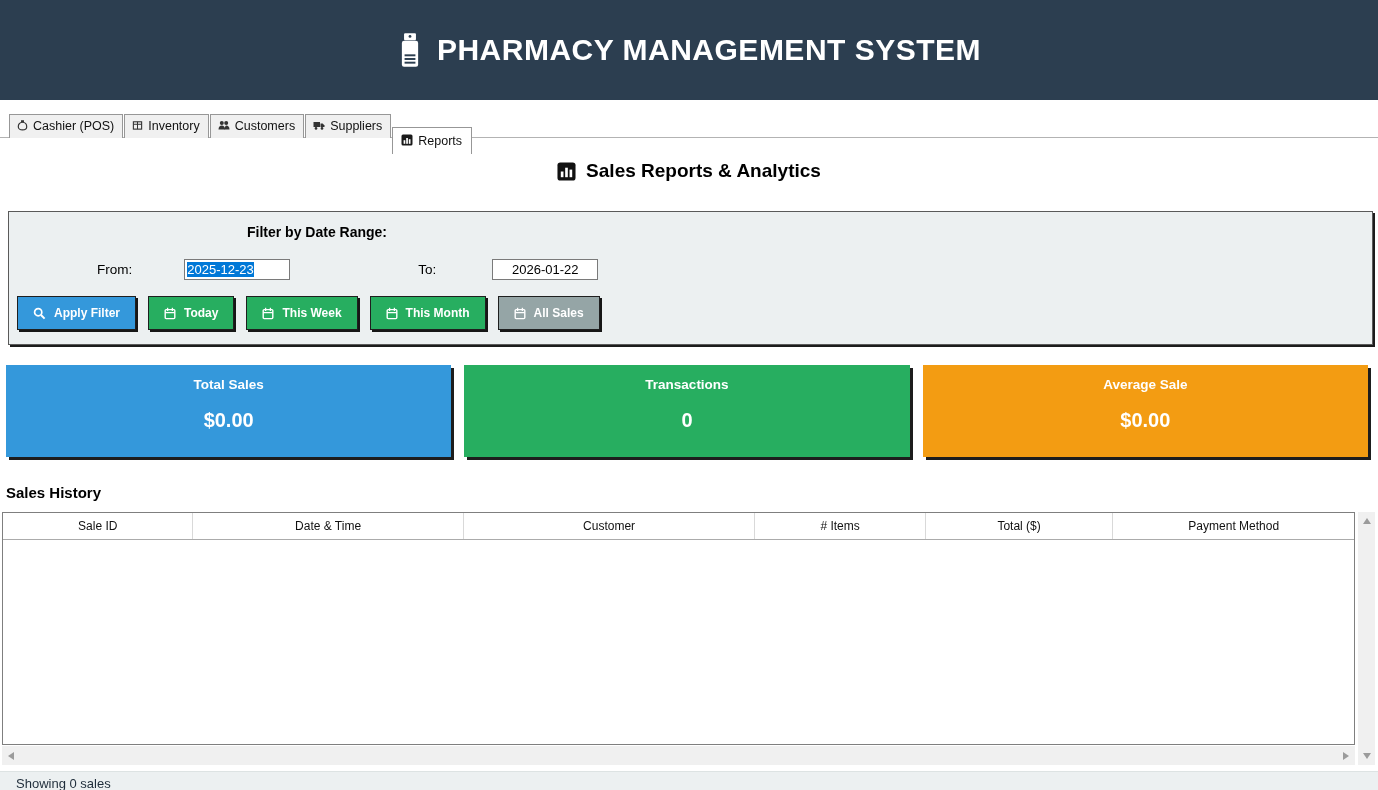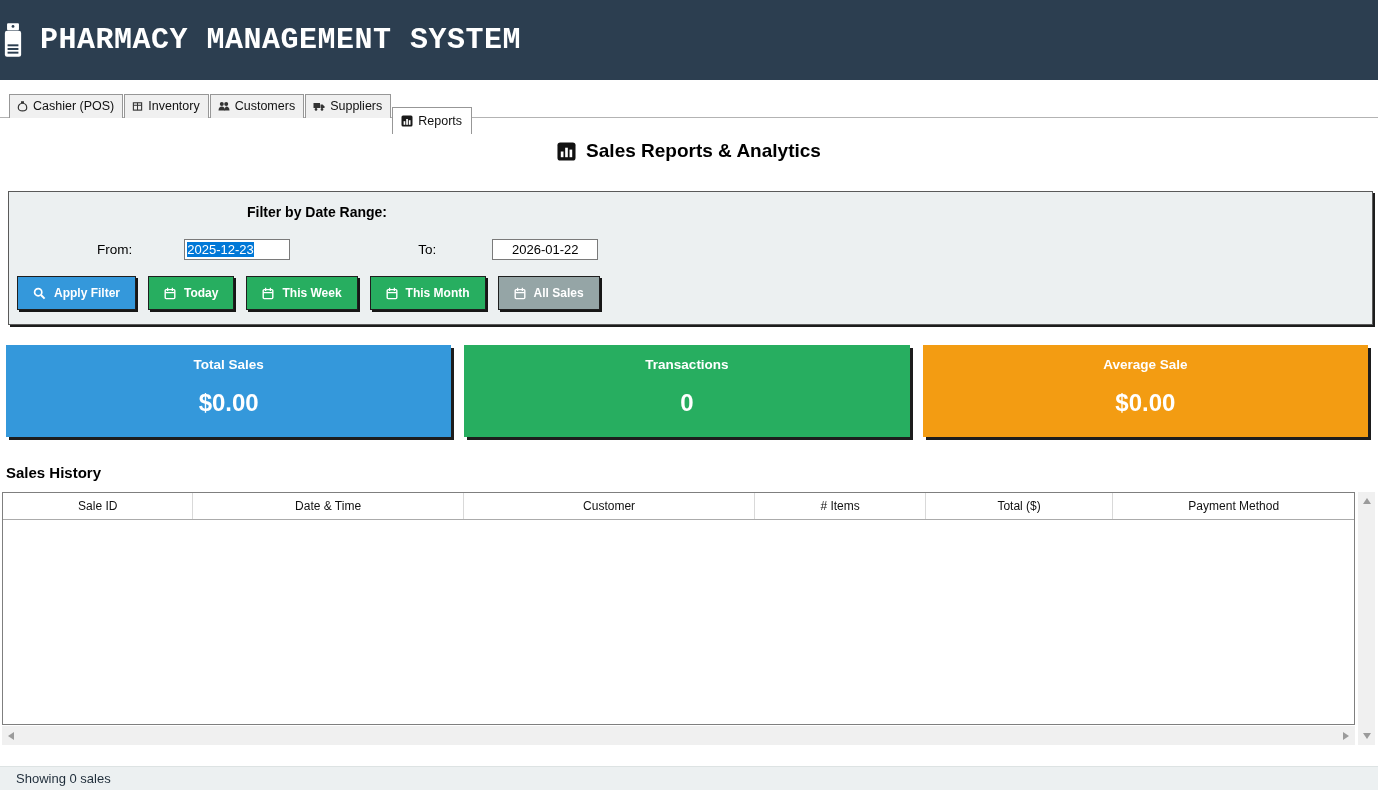--- a/index.html
+++ b/index.html
@@ -1,26 +1,26 @@
 <!DOCTYPE html>
 <html><head>
 <meta charset="utf-8">
 <style>
   * { box-sizing: border-box; margin: 0; padding: 0; }
   html, body { background: #ffffff; }
   body { font-family: "Liberation Sans", sans-serif; }
   .app { width: 1378px; height: 790px; background: #fff; overflow: hidden; display: flex; flex-direction: column; }
 
   
-  .app-header { height: 80px; background: #2c3e50; display: flex; align-items: center; justify-content: flex-start; gap: 14px; flex: 0 0 auto; font-family: Liberation Mono, monospace; }
+  .app-header { height: 100px; background: #2c3e50; display: flex; align-items: center; justify-content: center; gap: 14px; flex: 0 0 auto; }
   .app-header h1 { color: #fff; font-size: 30px; font-weight: bold; letter-spacing: .5px; }
 
   
   .tabstrip { padding: 10px 0 0 9px; display: flex; align-items: flex-end; background: #fff; border-bottom: 1px solid #b3b3b3; flex: 0 0 auto; }
-  .tab { display: inline-flex; align-items: center; gap: 5px; font-size: 12.5px; color: #111;
+  .tab { display: inline-flex; gap: 5px; font-size: 12.5px; color: #111;
          background: #f0f0f0; border: 1px solid #979797; border-bottom: none;
          padding: 4px 8px 5px 7px; margin-right: 1px; position: relative; top: 1px; cursor: pointer; }
   .tab.active { background: #fff; padding: 6px 9px 6px 8px; z-index: 2; top: 17px; }
   .tab .ticon { display: inline-flex; }
 
   
   .content { flex: 1 1 auto; background: #fff; }
 
   .page-title { display: flex; align-items: center; justify-content: center; gap: 10px; margin-top: 22px; font-size: 19px; font-weight: bold; color: #000; }
 
@@ -41,21 +41,21 @@
   .btn-green { background: #27ae60; }
   .btn-gray  { background: #95a5a6; }
 
   
   .stats { display: flex; gap: 13px; margin: 20px 10px 0 6px; }
   .card { flex: 1; height: 92px; color: #fff; text-align: center; padding-top: 12px; box-shadow: 3px 3px 0 #1d1d1d; }
   .card-blue   { background: #3498db; }
   .card-green  { background: #27ae60; }
   .card-orange { background: #f39c12; }
   .card .label { font-size: 13.5px; font-weight: bold; }
-  .card .value { font-size: 24px; font-weight: bold; margin-top: 17px; }
+  .card .value { font-size: 20px; font-weight: bold; margin-top: 17px; }
 
   
   .section-title { font-size: 15px; font-weight: bold; color: #000; margin: 27px 0 11px 6px; }
   .table-wrap { display: flex; margin: 0 3px 0 2px; height: 253px; }
   .table-main { flex: 1 1 auto; display: flex; flex-direction: column; border-radius: 29px; }
   .grid { flex: 1 1 auto; border: 1px solid #7f7f7f; background: #fff; display: flex; flex-direction: column; }
   .thead { display: flex; height: 27px; border-bottom: 1px solid #ababab; font-size: 12px; color: #111; }
   .th { display: flex; align-items: center; justify-content: center; border-right: 1px solid #d9d9d9; }
   .th:last-child { border-right: none; }
   .c0 { width: 14.1%; } .c1 { width: 20.0%; } .c2 { width: 21.6%; }

